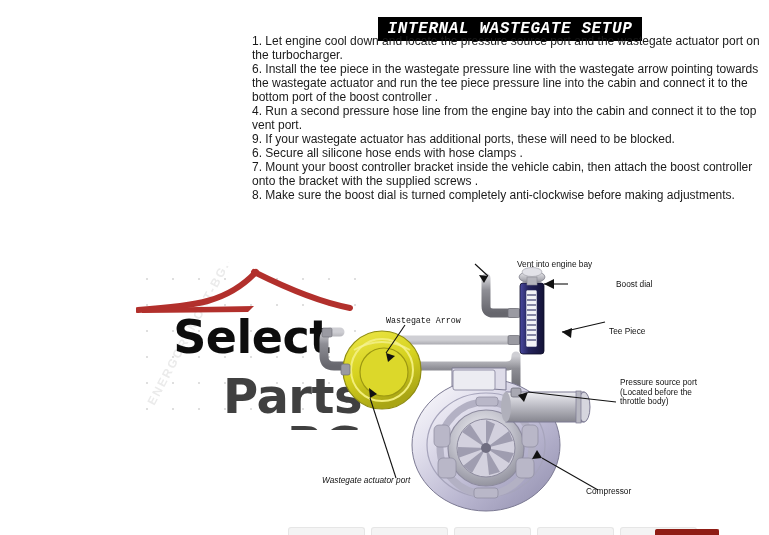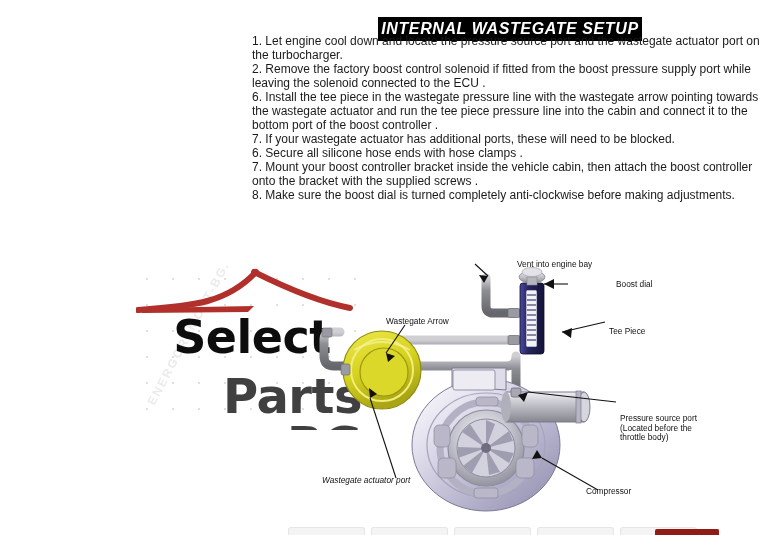--- a/index.html
+++ b/index.html
@@ -14,21 +14,21 @@
   #page{position:relative;width:769px;height:535px;overflow:hidden;background:#fff;}
 
   
   .banner{
     position:absolute;left:378px;top:17px;width:264px;height:24px;
     background:#000;
     display:flex;align-items:center;justify-content:center;
   }
   .banner-text{
     color:#ffffff;
-    font-family:Liberation Sans, sans-serif;
+    font-family:Liberation Mono, monospace;
     font-weight:bold;font-style:italic;
     font-size:16px;letter-spacing:0.6px;
     white-space:nowrap;
     line-height:1;
   }
 
   
   .steps{
     position:absolute;left:252px;top:34px;width:512px;
     font-size:12px;color:#1a1a1a;
@@ -92,23 +92,23 @@
 <body>
 
 <div id="page">
 
   <div class="banner">
     <span class="banner-text">INTERNAL WASTEGATE SETUP</span>
   </div>
 
   <div class="steps">
     <p class="step">1. Let engine cool down  and locate the pressure source port and the wastegate actuator port on the turbocharger.</p>
-    <p class="step">2. Remove the factory boost control solenoid if fitted from the boost pressure supply port while leaving the solenoid connected to the ECU .</p>
     <p class="step">6. Install the tee piece in the wastegate pressure line with the wastegate arrow pointing towards the wastegate actuator and run the tee piece pressure line into the cabin and connect it to the bottom port of the boost controller .</p>
-    <p class="step">7. If your wastegate actuator has additional ports, these will need to be blocked.</p>
+    <p class="step">4. Run a second pressure hose line from the engine bay into the cabin and connect it to the top vent port.</p>
+    <p class="step">9. If your wastegate actuator has additional ports, these will need to be blocked.</p>
     <p class="step">6. Secure all silicone hose ends with hose clamps .</p>
     <p class="step">7. Mount your boost controller bracket inside the vehicle cabin, then attach the boost controller onto the bracket with the supplied screws .</p>
     <p class="step">8. Make sure the boost dial is turned completely anti-clockwise before making adjustments.</p>
   </div>
 
   <div class="logo">
     <div class="logo-dots"></div>
     <div class="logo-wm">ENERGOREMONT-BG.ORG</div>
     <svg class="logo-arc" width="228" height="60" viewBox="0 0 228 60">
       <path d="M2 48 C 60 44, 92 40, 120 10" stroke="#b2302c" stroke-width="6" fill="none" stroke-linecap="round"></path>
@@ -267,23 +267,23 @@
         <path d="M76 103 l2 9 l7 -6 z"></path>
         <path d="M252 82 l10 -4 l-1 10 z"></path>
         <path d="M60 148 l-1 -10 l8 6 z"></path>
         <path d="M218 142 l-10 3 l6 7 z"></path>
         <path d="M232 208 l-10 1 l5 -9 z"></path>
       </g>
     </svg>
 
     <span class="dlabel" style="left:207px;top:9px;text-align:right;">Vent into engine bay</span>
     <span class="dlabel" style="left:262px;top:29px;margin-left:44px;">Boost dial</span>
-    <span class="dlabel" style="left:76px;top:66px;">Wastegate Arrow</span>
+    <span class="dlabel" style="left:76px;top:66px;font-family:Liberation Mono, monospace;">Wastegate Arrow</span>
     <span class="dlabel" style="left:299px;top:76px;">Tee Piece</span>
-    <span class="dlabel multi" style="left:310px;top:164px;">Pressure source port (Located before the throttle body)</span>
+    <span class="dlabel multi" style="left:310px;top:128px;">Pressure source port (Located before the throttle body)</span>
     <span class="dlabel" style="left:12px;top:225px;font-style:italic;">Wastegate actuator port</span>
     <span class="dlabel" style="left:276px;top:236px;">Compressor</span>
   </div>
 
   <div class="bottom-strip">
     <div class="tab" style="left:288px;width:75px;"></div>
     <div class="tab" style="left:371px;width:75px;"></div>
     <div class="tab" style="left:454px;width:75px;"></div>
     <div class="tab" style="left:537px;width:75px;"></div>
     <div class="tab" style="left:620px;width:75px;"></div>

